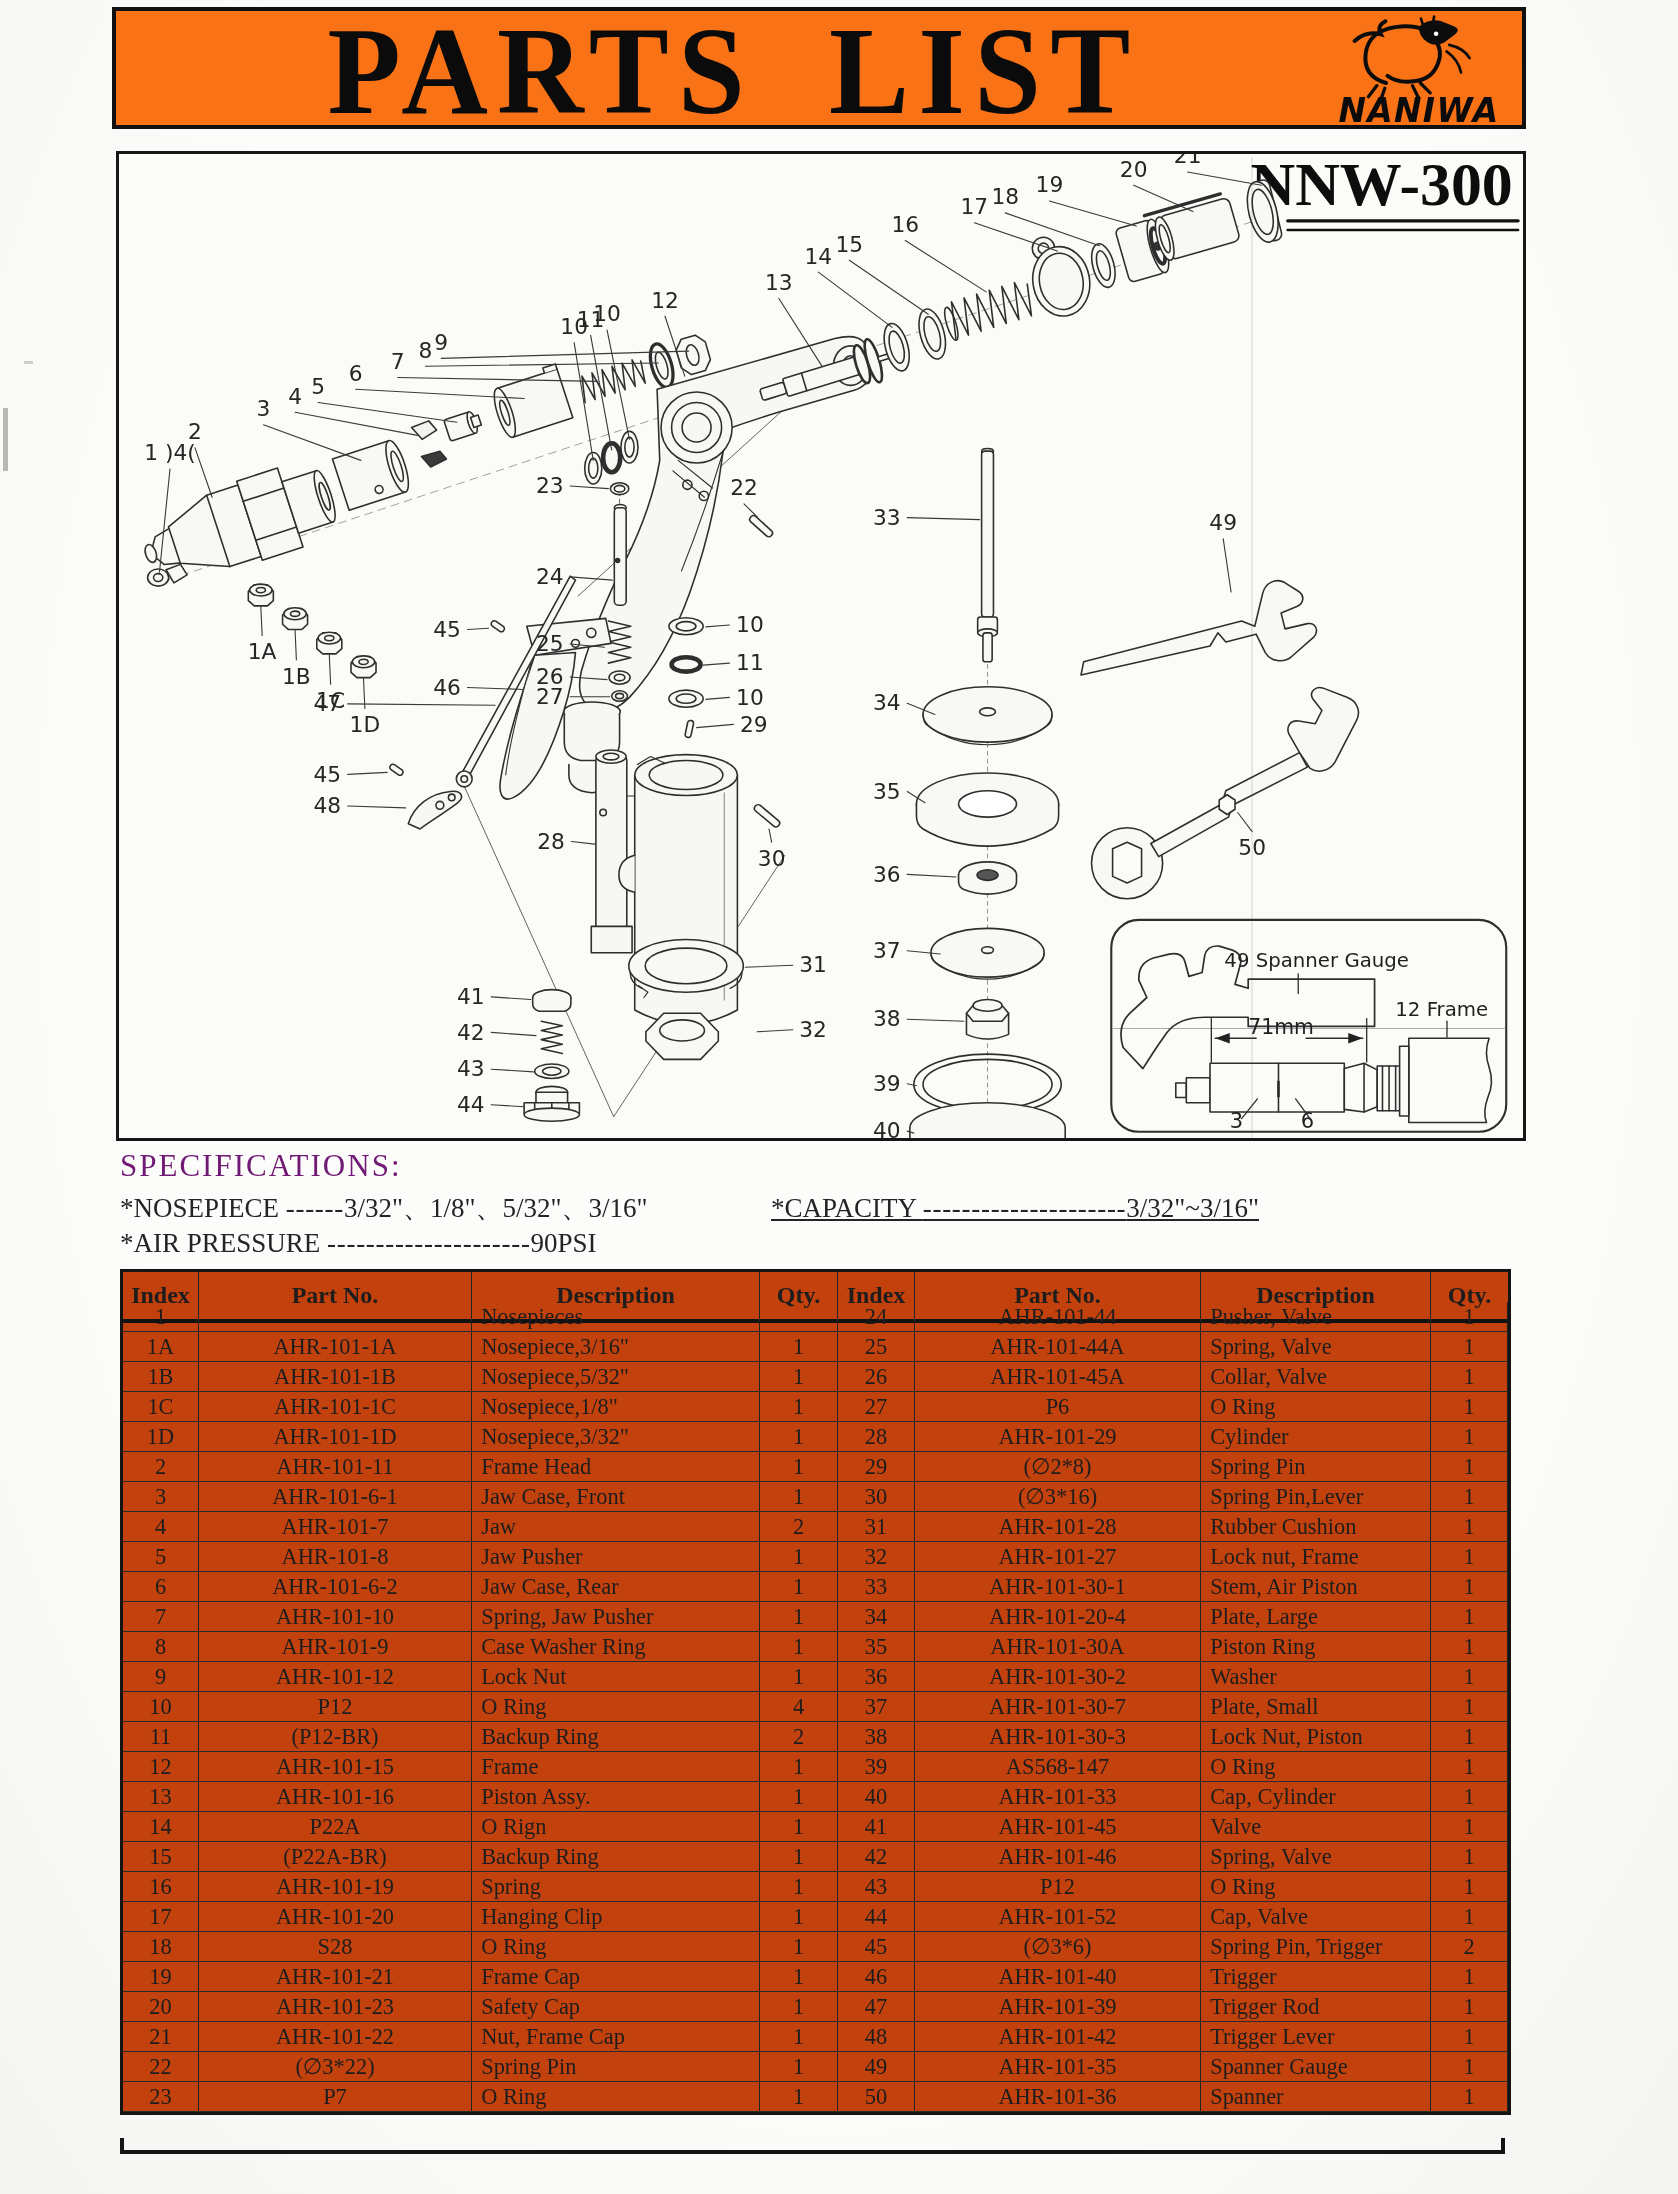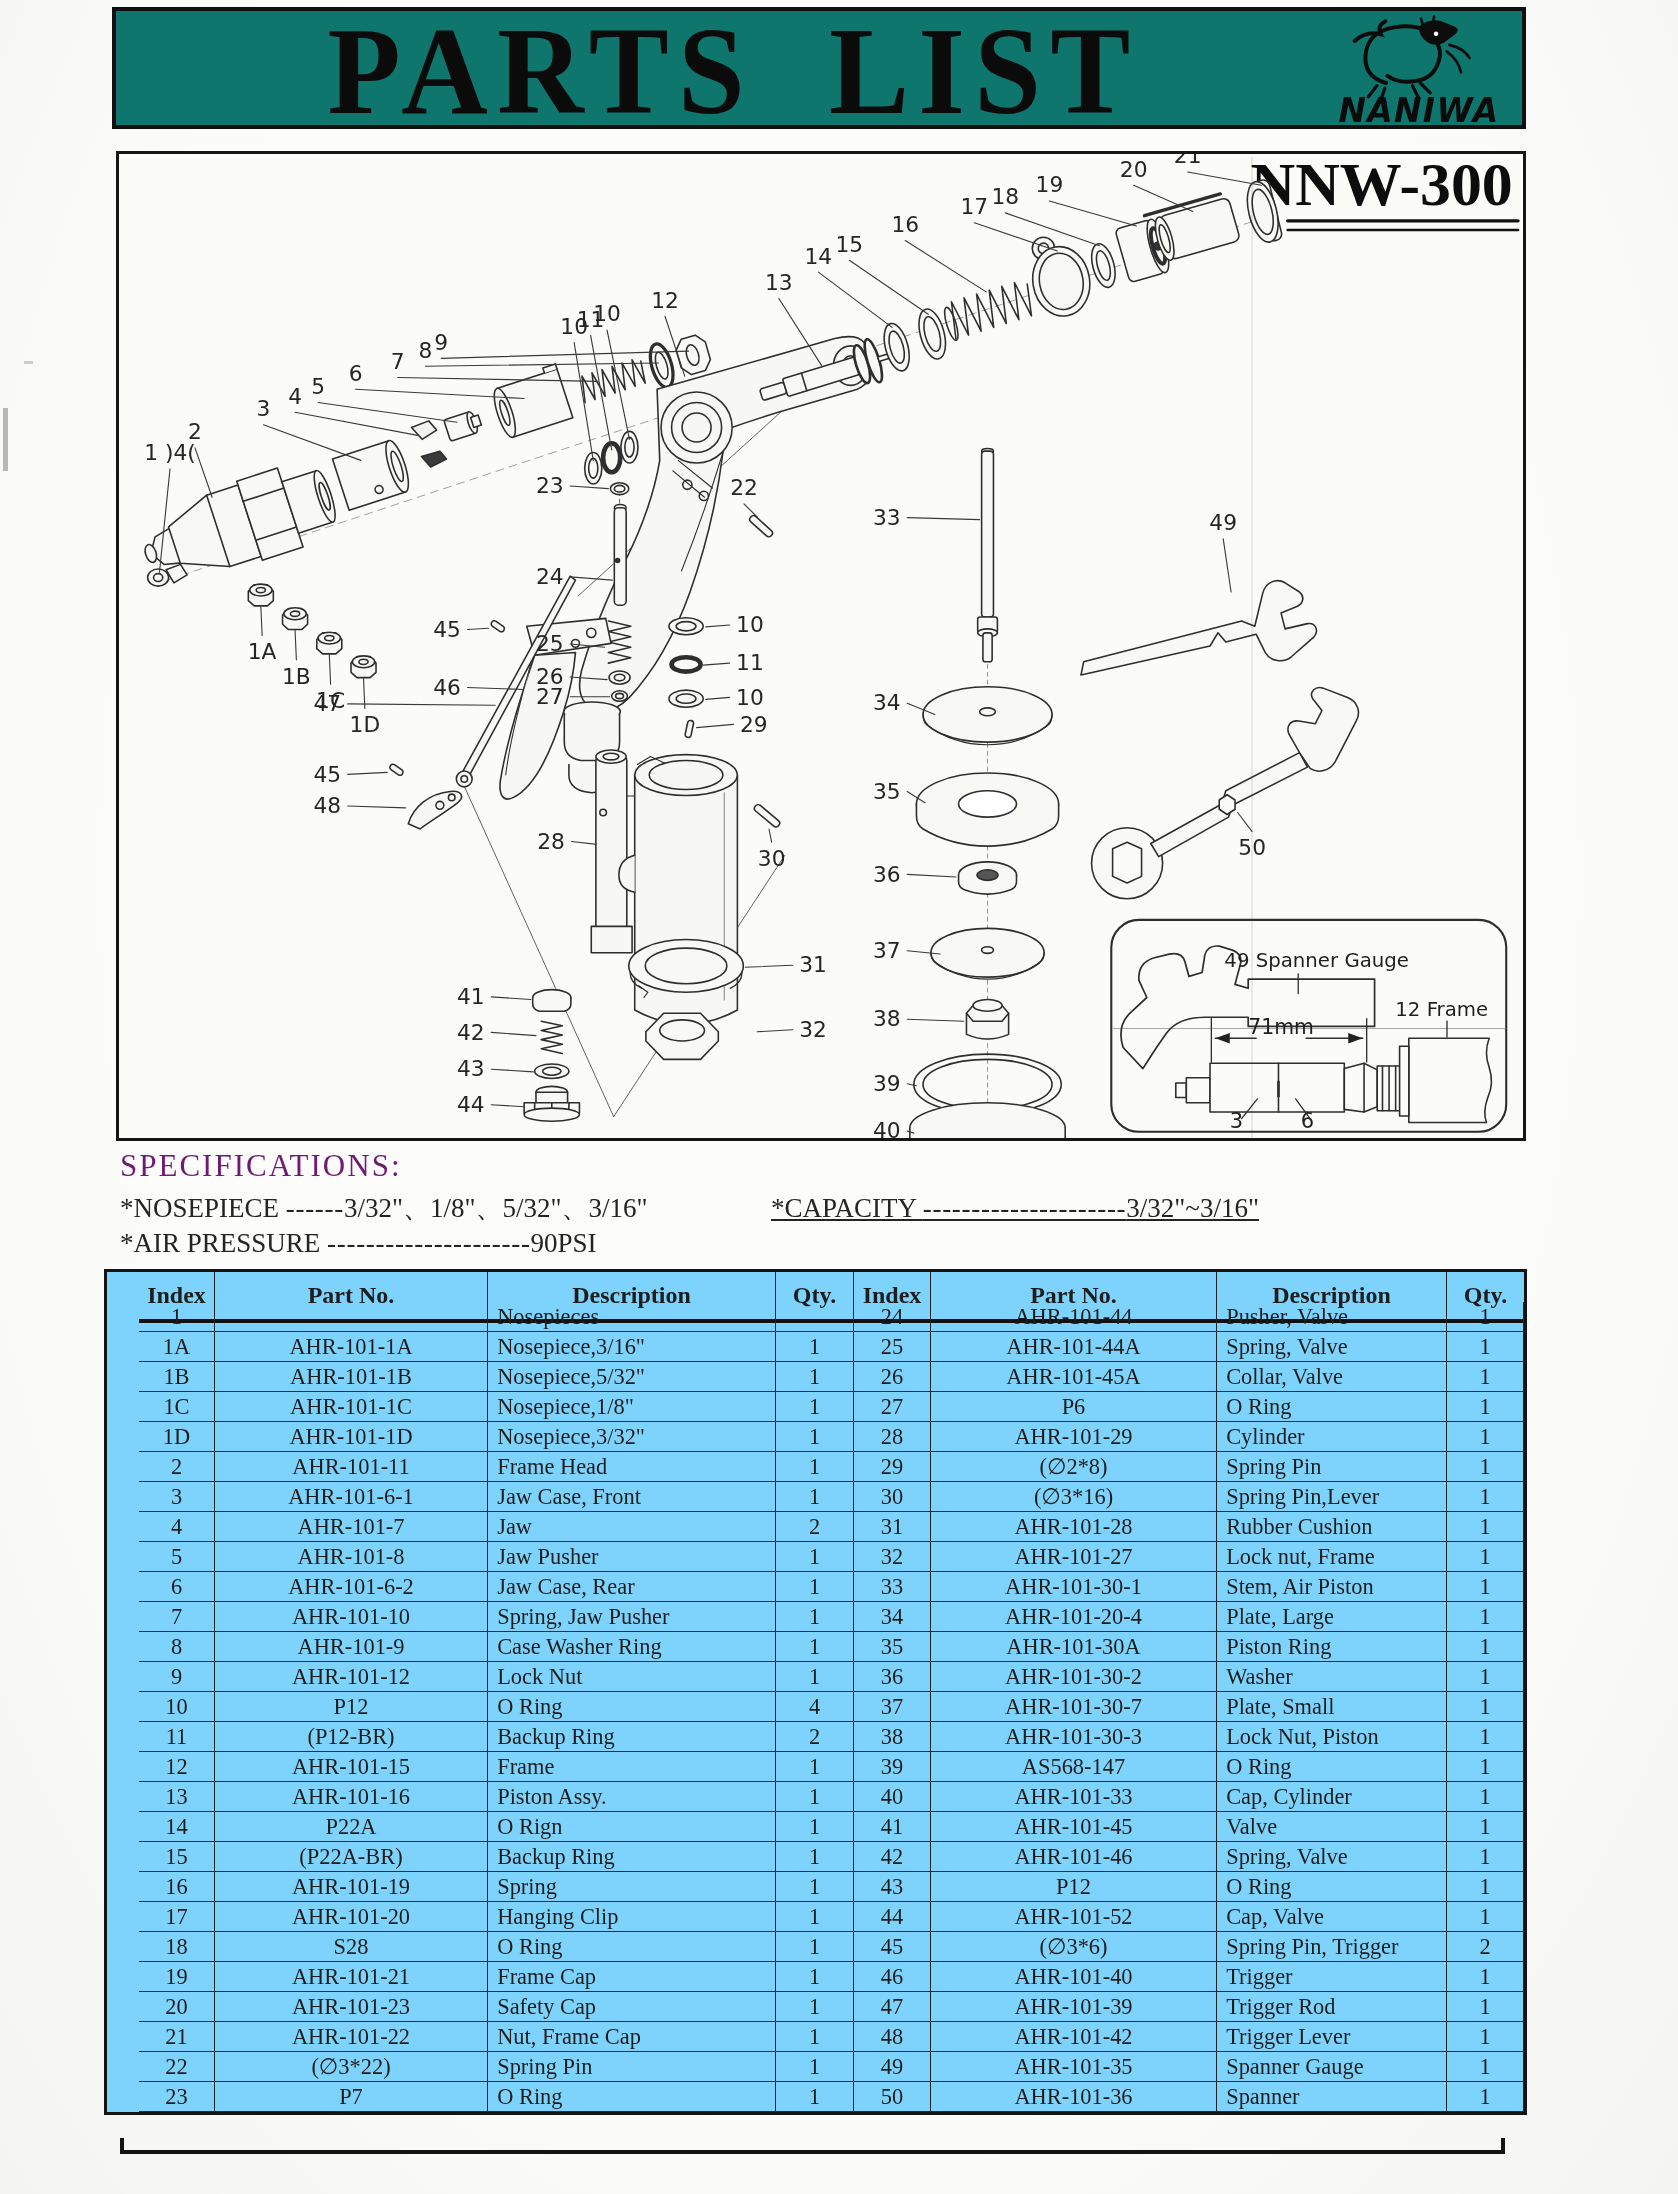--- a/index.html
+++ b/index.html
@@ -6,45 +6,45 @@
   body{
     width:1679px;height:2194px;position:relative;
     background:#fcfcfa;
     font-family:"Liberation Serif","DejaVu Serif",serif;
     color:#111;
   }
   .page-shade{position:absolute;inset:0;pointer-events:none;
     background:radial-gradient(ellipse at 50% 40%, rgba(0,0,0,0) 60%, rgba(0,0,0,0.03) 100%);}
   
   .title-box{position:absolute;left:112px;top:6.6px;width:1414px;height:122px;
-    border:4px solid #101010;background:#0f766e;box-sizing:border-box;}
+    border:4px solid #101010;background:#f97316;box-sizing:border-box;}
   .main-title{position:absolute;left:0;right:171px;top:0;height:100%;
     text-align:center;font-weight:bold;font-size:120px;line-height:119px;
     letter-spacing:9.2px;word-spacing:36px;color:#0b0b0b;transform:scaleY(1.04);}
   .logo{position:absolute;right:4px;top:1.3px;width:198px;height:117px;font-style:italic;}
   .logo svg{width:100%;height:100%;}
   
   .diagram-box{position:absolute;left:116px;top:151px;width:1410px;height:990px;
     border:3.3px solid #161616;background:#fbfbf8;box-sizing:border-box;overflow:hidden;}
   .diagram-box svg{position:absolute;left:-3.3px;top:-3.3px;}
   
   .specs{position:absolute;left:120px;top:1148px;width:1389px;}
   .specs-heading{font-size:31px;letter-spacing:2px;color:#701a75;}
   .specs-cols{position:relative;margin-top:6.6px;font-size:27px;color:#242424;}
   .specs-col-left{position:absolute;left:0;top:0;width:648px;}
   .specs-col-right{position:absolute;left:651px;top:0;width:737px;text-decoration:underline;}
   .spec-line{height:35px;line-height:35px;white-space:nowrap;}
   .spec-dashes{letter-spacing:0.7px;}
   
-  .ptable{position:absolute;left:104px;top:1269px;
-    border:3.3px solid #141414;background:#7dd3fc;
+  .ptable{position:absolute;left:120px;top:1269px;
+    border:3.3px solid #141414;background:#c2410c;
     display:grid;box-sizing:border-box;
     grid-template-columns:76px 273px 288px 78px 77px 286px 230px 77px;
     grid-auto-rows:30px;
-    font-size:22.4px;color:#1d1d1d;padding-left:32px;}
+    font-size:22.4px;color:#1d1d1d;}
   .ptable .cell{border-right:1.3px solid #222;border-bottom:1.3px solid #2a2a2a;
     display:flex;align-items:center;justify-content:center;
     overflow:hidden;white-space:nowrap;background:transparent;}
   .ptable .cell.desc{justify-content:flex-start;padding-left:9.2px;}
   .ptable .cell.last{border-right:none;}
   .ptable .hcell{font-weight:bold;font-size:24px;border-bottom:4.6px solid #111;
     height:47px;}
   .bottom-strip{position:absolute;left:120px;top:2138px;width:1385px;height:16px;
     border-left:4px solid #141414;border-right:4px solid #141414;border-bottom:4.6px solid #141414;
     box-sizing:border-box;}

